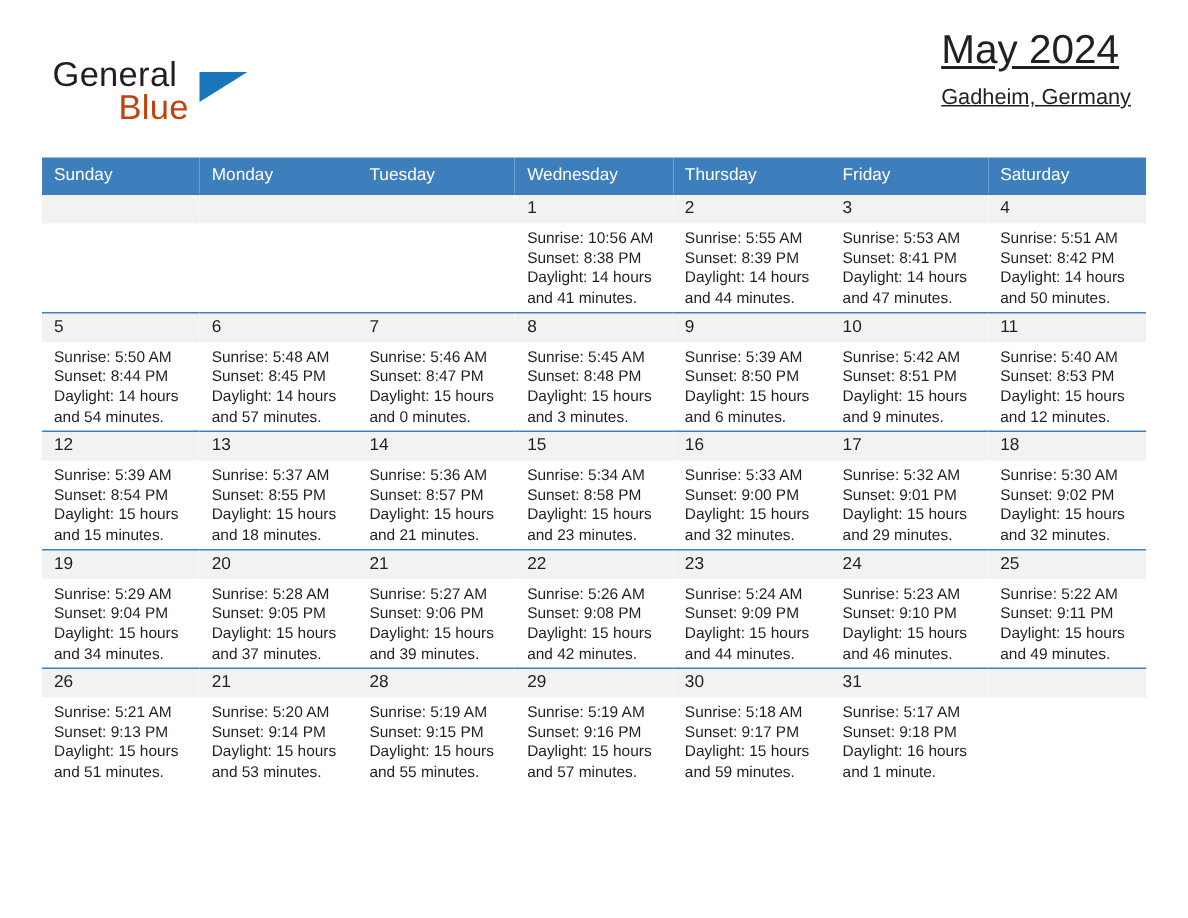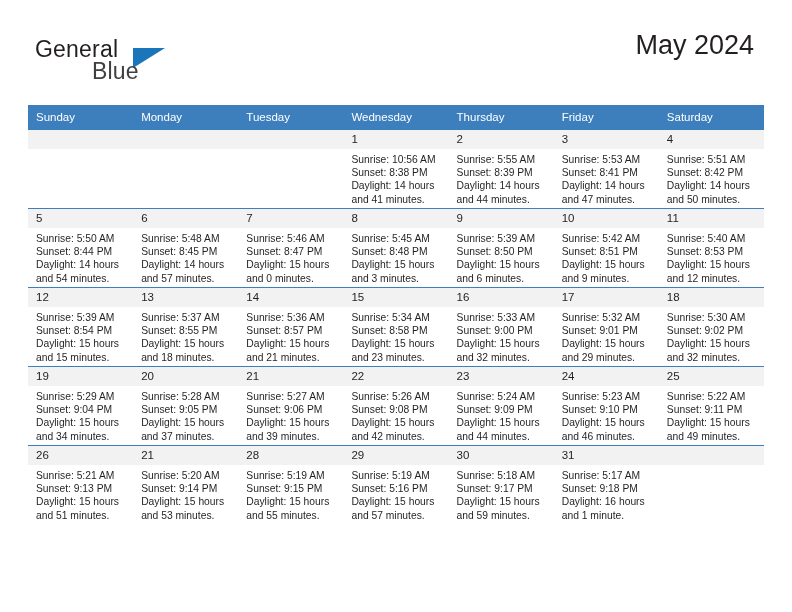--- a/index.html
+++ b/index.html
@@ -39,41 +39,42 @@
     position: absolute;
     left: 0;
     top: 0;
     font-size: 23px;
     letter-spacing: 0.2px;
     color: #231f20;
     font-family: "Liberation Sans", sans-serif;
   }
   .logo-blue {
     position: absolute;
-    left: 57px;
+    left: 44px;
     top: 22px;
     font-size: 23px;
     letter-spacing: 0.2px;
-    color: #404040;
+    color: #c2410c;
     font-family: "Liberation Sans", sans-serif;
   }
   .logo-triangle {
     position: absolute;
     left: 98px;
     top: 12px;
     width: 0;
     height: 0;
     border-left: 32px solid #1b75bb;
     border-bottom: 20px solid transparent;
   }
   .title-block {
     position: absolute;
     right: 38px;
-    top: 28px;
+    top: 16px;
     text-align: left;
+    text-decoration: underline;
   }
   .cal-title {
     font-size: 27px;
     color: #231f20;
     line-height: 34px;
     white-space: nowrap;
   }
   .cal-subtitle {
     font-size: 14.5px;
     color: #231f20;
@@ -146,20 +147,21 @@
   <div class="header">
 
     <div class="logo">
       <span class="logo-general">General</span>
       <span class="logo-triangle"></span>
       <span class="logo-blue">Blue</span>
     </div>
 
     <div class="title-block">
       <div class="cal-title">May 2024</div>
+      <div class="cal-subtitle">Gadheim, Germany</div>
     </div>
 
   </div>
 
   <table class="calendar">
     <thead>
       <tr>
         <th>Sunday</th>
         <th>Monday</th>
         <th>Tuesday</th>
@@ -460,21 +462,21 @@
             <div>Sunrise: 5:19 AM</div>
             <div>Sunset: 9:15 PM</div>
             <div>Daylight: 15 hours</div>
             <div>and 55 minutes.</div>
           </div>
         </td>
         <td>
           <span class="daynum">29</span>
           <div class="details">
             <div>Sunrise: 5:19 AM</div>
-            <div>Sunset: 5:16 PM</div>
+            <div>Sunset: 9:16 PM</div>
             <div>Daylight: 15 hours</div>
             <div>and 57 minutes.</div>
           </div>
         </td>
         <td>
           <span class="daynum">30</span>
           <div class="details">
             <div>Sunrise: 5:18 AM</div>
             <div>Sunset: 9:17 PM</div>
             <div>Daylight: 15 hours</div>

